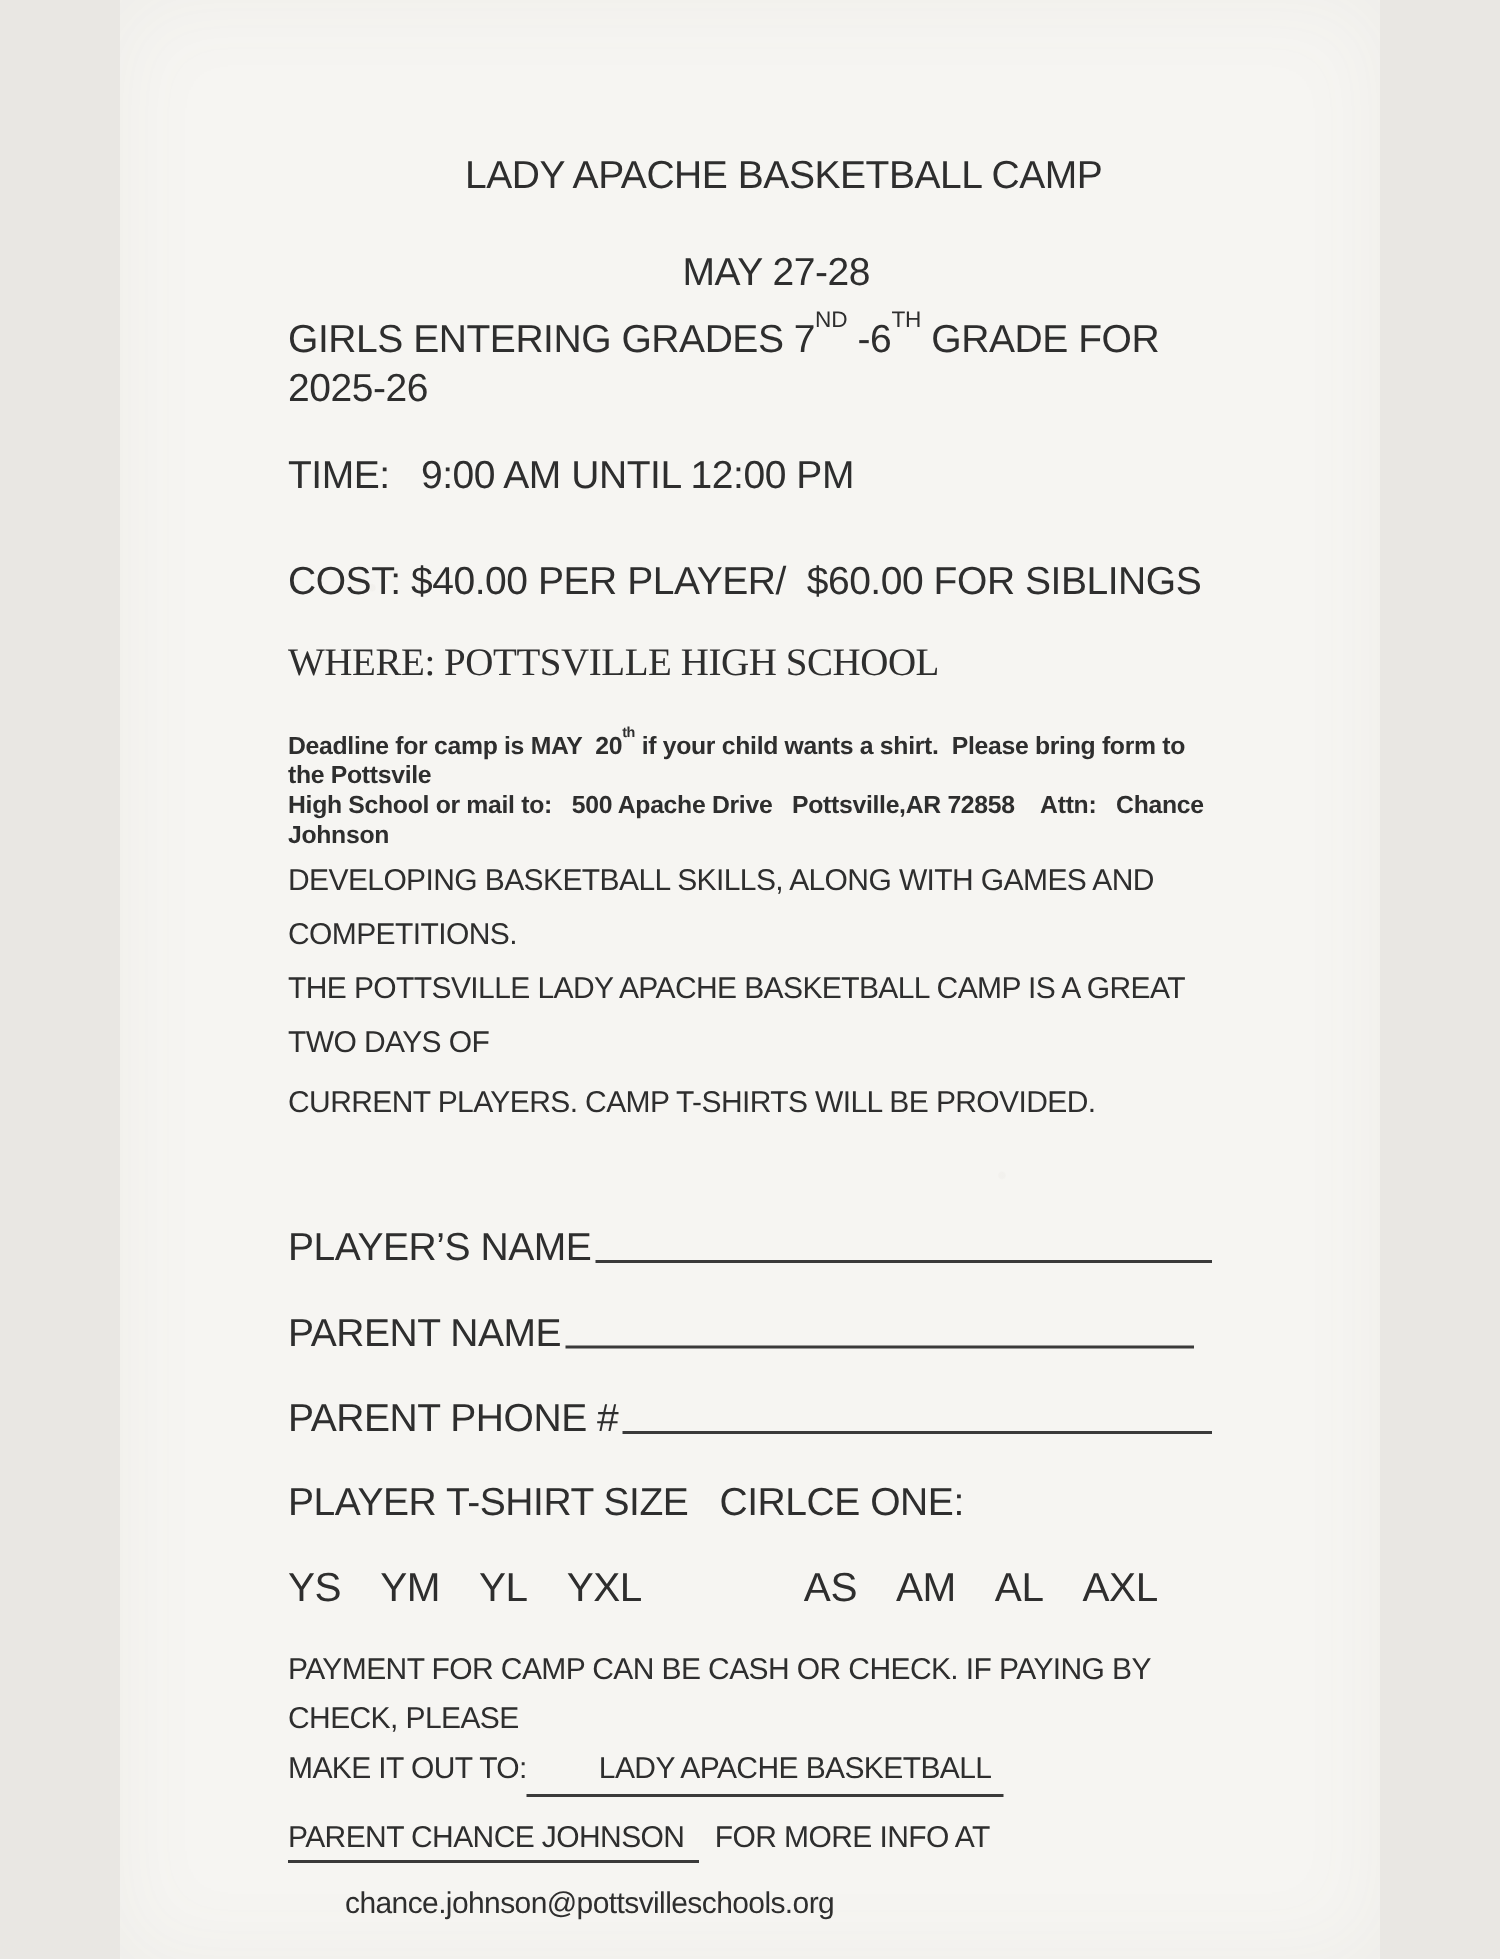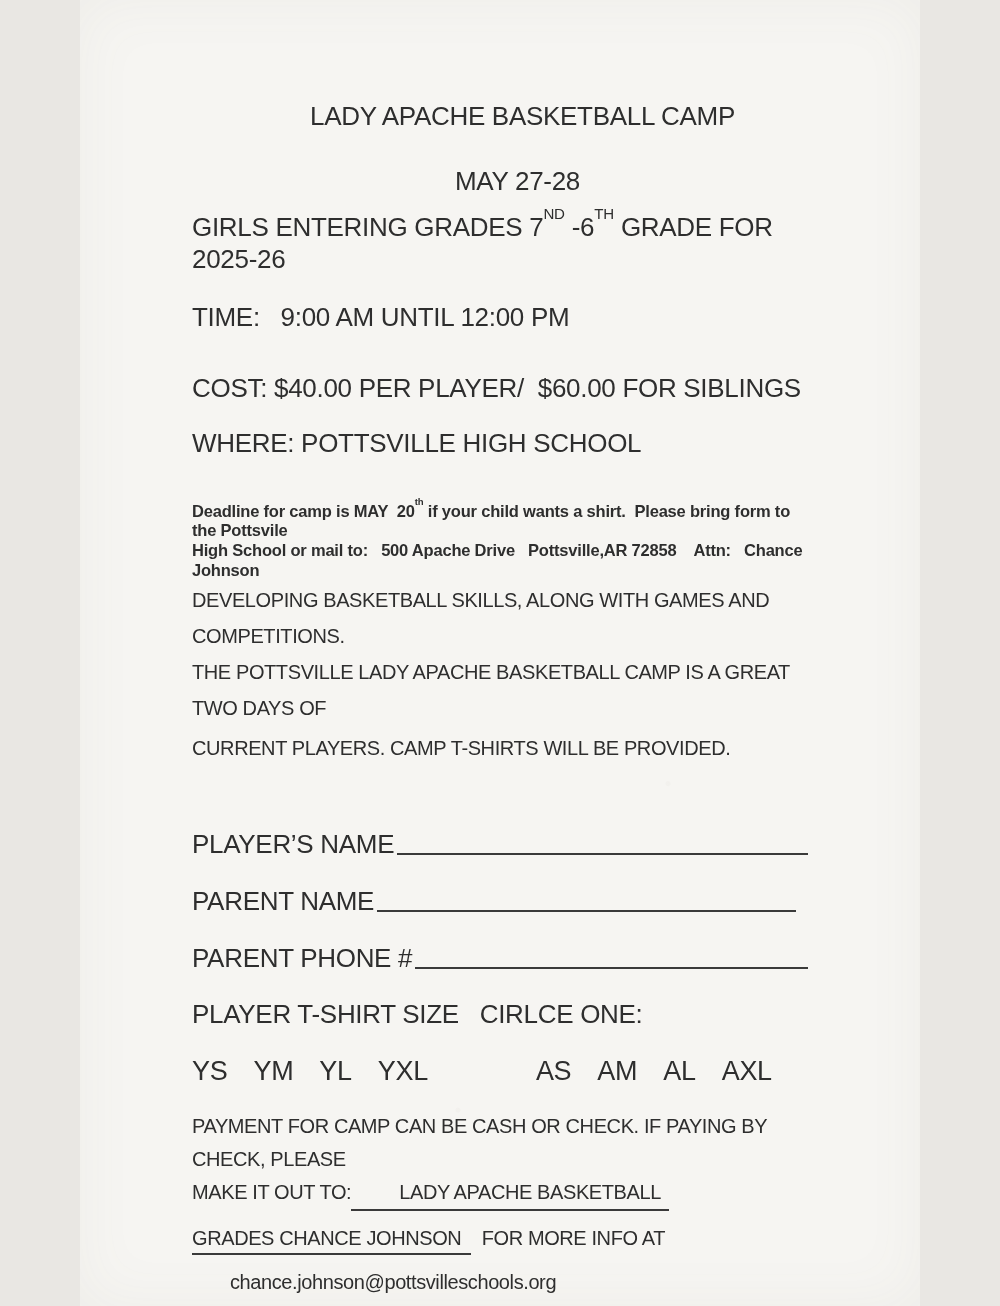--- a/index.html
+++ b/index.html
@@ -20,21 +20,21 @@
     overflow: hidden;
   }
   .content { padding: 100px 112px 0 112px; }
   .line, .line span { white-space: pre-wrap; }
   .big  { font-size: 26px; line-height: 32px; letter-spacing: -0.3px; }
   .title-line  { margin-left: 118px; margin-bottom: 33px; }
   .dates-line  { margin-left: 263px; margin-bottom: 8px; }
   .grades-line { margin-bottom: 26px; }
   .time-line   { margin-bottom: 39px; }
   .cost-line   { margin-bottom: 23px; }
-  .where-line  { margin-bottom: 38px; }
+  .where-line  { margin-bottom: 26px; font-family: Liberation Serif, serif; }
   sup.sp {
     font-size: 0.58em;
     position: relative;
     top: -0.45em;
     letter-spacing: -0.2px;
   }
   .deadline {
     font-size: 16.5px;
     font-weight: bold;
     line-height: 20px;
@@ -151,19 +151,19 @@
       <span class="sz">AXL</span>
     </div>
 
     <div class="pay-line line">PAYMENT FOR CAMP CAN BE CASH OR CHECK. IF PAYING BY CHECK, PLEASE</div>
 
     <div class="pay-line pay-line2">
       <span class="line">MAKE IT OUT TO:</span><span class="payee-underline line">LADY APACHE BASKETBALL</span>
     </div>
 
     <div class="contact-line">
-      <span class="contact-underline line">GRADES CHANCE JOHNSON</span><span class="line">  FOR MORE INFO AT</span>
+      <span class="contact-underline line">PARENT CHANCE JOHNSON</span><span class="line">  FOR MORE INFO AT</span>
     </div>
 
     <div class="email-line line">chance.johnson@pottsvilleschools.org</div>
 
   </div>
 </div>
 
 </body></html>

